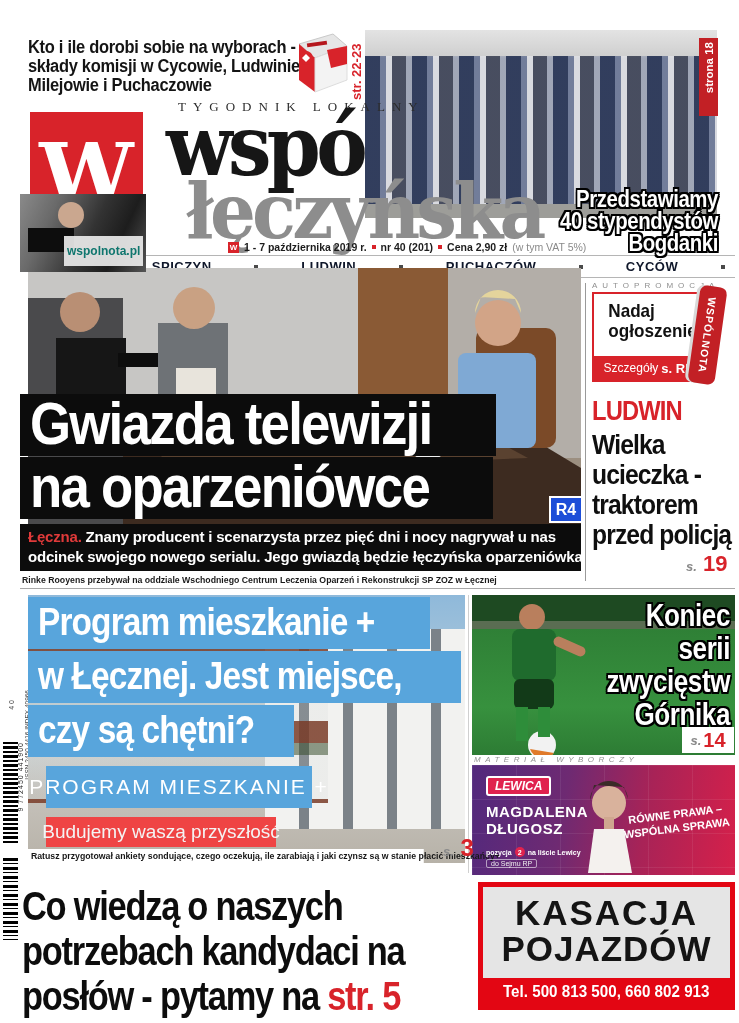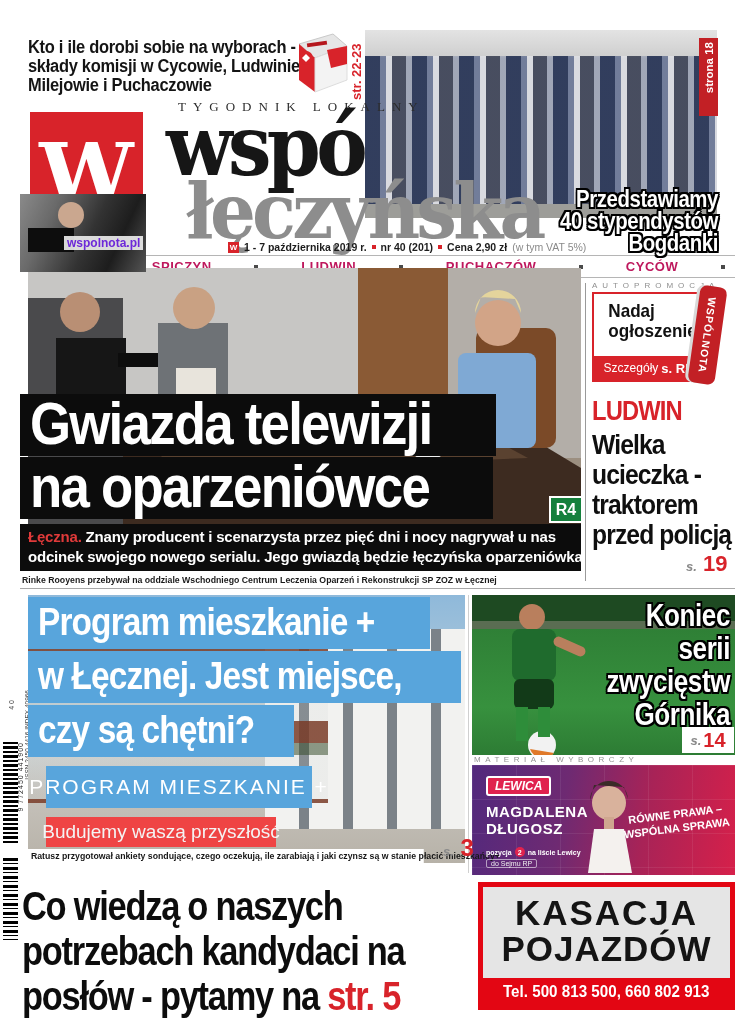--- a/index.html
+++ b/index.html
@@ -56,45 +56,45 @@
     font-size:84px; line-height:84px; letter-spacing:-5px; color:#161616; z-index:1;
     transform:scaleX(.92); transform-origin:left center; }
   .title2 { left:186px; top:174px; font-family:"DejaVu Serif", serif; font-weight:bold;
     font-size:76px; line-height:76px; letter-spacing:-4px; color:#8d8d8d; z-index:3;
     transform:scaleX(.95); transform-origin:left center; }
   .cam-photo { left:20px; top:194px; width:126px; height:78px; z-index:4;
     background:linear-gradient(115deg,#8a8a8a 0%,#6a6a6a 25%,#333 55%,#1d1d1d 75%,#555 100%); }
   .cam-photo .head { position:absolute; left:38px; top:8px; width:26px; height:26px; border-radius:50%;
     background:#caa78f; }
   .cam-photo .cam { position:absolute; left:8px; top:34px; width:46px; height:24px; background:#0d0d0d; }
-  .site { left:64px; top:236px; z-index:5; font-weight:bold; font-size:12px; color:#6d28d9;
-    background:rgba(238,238,238,.9); padding:0 3px; }
+  .site { left:64px; top:236px; z-index:5; font-weight:bold; font-size:12px; color:#0f766e;
+    background:rgba(238,238,238,.9); padding:8px 3px; }
 
   .dateline { left:228px; top:241px; width:340px; display:flex; align-items:center; gap:5px;
     font-size:10.5px; font-weight:bold; color:#1c1c1c; z-index:4; white-space:nowrap; }
   .dl-logo { width:11px; height:11px; background:#d8232a; color:#fff; font-size:8px; font-weight:bold;
     display:inline-flex; align-items:center; justify-content:center; flex:0 0 auto; }
   .dl-sep { width:4px; height:4px; background:#d8232a; flex:0 0 auto; }
   .dl-vat { color:#8a8a8a; font-weight:normal; }
 
   
   .nav { left:95px; top:255px; width:640px; height:23px; border-top:1px solid #b5b5b5;
     border-bottom:1px solid #b5b5b5; display:flex; align-items:center;
     justify-content:space-between; padding:0 10px; z-index:1; }
-  .nav .itm { font-weight:bold; font-size:13px; letter-spacing:0.5px; color:#be185d; }
+  .nav .itm { font-weight:bold; font-size:13px; letter-spacing:0.5px; color:#0f172a; }
   .nav .blt { width:4px; height:4px; background:#4a4a4a; }
 
   
   .main-photo { left:28px; top:268px; width:553px; height:257px; z-index:2; }
   .hl1, .hl2 { background:#0c0c0c; color:#fff; font-weight:bold; z-index:3;
     padding:0 10px; height:62px; line-height:60px; font-size:60px; letter-spacing:-2px;
     white-space:nowrap; }
   .hl1 { left:20px; top:394px; } .hl2 { left:20px; top:457px; }
   .hl1 span,.hl2 span{ display:inline-block; transform:scaleX(.88); transform-origin:left center;}
-  .r4 { left:549px; top:496px; width:34px; height:27px; background:#15803d; border:2px solid #fff;
+  .r4 { left:549px; top:496px; width:34px; height:27px; background:#1d4ed8; border:2px solid #fff;
     color:#fff; font-weight:bold; font-size:16px; display:flex; align-items:center; justify-content:center;
     z-index:4; }
   .deck { left:20px; top:524px; width:561px; height:47px; background:#0c0c0c; color:#fff;
     z-index:3; padding:3px 8px; font-weight:bold; font-size:15px; line-height:20px;
     letter-spacing:-0.2px; white-space:nowrap; }
   .deck .loc { color:#e03a3a; }
   .caption-main { left:22px; top:575px; font-weight:bold; font-size:9px; color:#1a1a1a;
     transform:scaleX(.97); transform-origin:left center; }
 
   
@@ -151,21 +151,21 @@
   
   .sport-photo { left:472px; top:595px; width:263px; height:160px;
     background:linear-gradient(180deg,#1e4a22 0 26px,#5a6d52 26px 34px,#2f8036 34px,#37913e 70%,#2d7c34 100%); }
   .sport-lines { left:472px; top:599px; width:258px; text-align:right; z-index:3; }
   .sport-lines div { font-weight:bold; font-size:31px; line-height:33px; letter-spacing:-0.5px;
     transform:scaleX(.84); transform-origin:right center; }
   .sport-ref { left:682px; top:727px; width:52px; height:26px; background:#fff; z-index:3;
     display:flex; align-items:center; justify-content:center; gap:2px; font-size:20px; }
 
   
-  .mat-wyb { left:474px; top:755px; font-size:8px; letter-spacing:4.5px; color:#949494; }
+  .mat-wyb { left:474px; top:755px; font-size:8px; letter-spacing:4.5px; color:#949494;font-style:italic; }
   .lewica-ad { left:472px; top:765px; width:263px; height:110px;
     background:linear-gradient(100deg,#52297d 0%,#6e2a72 35%,#a82357 65%,#d6204a 100%); overflow:hidden; }
   .lewica-ad:after { content:""; position:absolute; inset:0;
     background:repeating-linear-gradient(90deg, rgba(255,255,255,.07) 0 1px, transparent 1px 44px),
                repeating-linear-gradient(180deg, rgba(255,255,255,.07) 0 1px, transparent 1px 34px); }
   .lew-badge { left:14px; top:11px; background:#e0234e; border:2px solid #fff; border-radius:3px;
     padding:1px 7px; color:#fff; font-weight:bold; font-style:italic; font-size:12px; z-index:2; }
   .lew-name { left:14px; top:38px; color:#fff; font-weight:bold; font-size:15px; line-height:17px;
     letter-spacing:0.5px; z-index:2; }
   .lew-slogan { left:148px; top:42px; width:112px; transform:rotate(-7deg); color:#fff;

